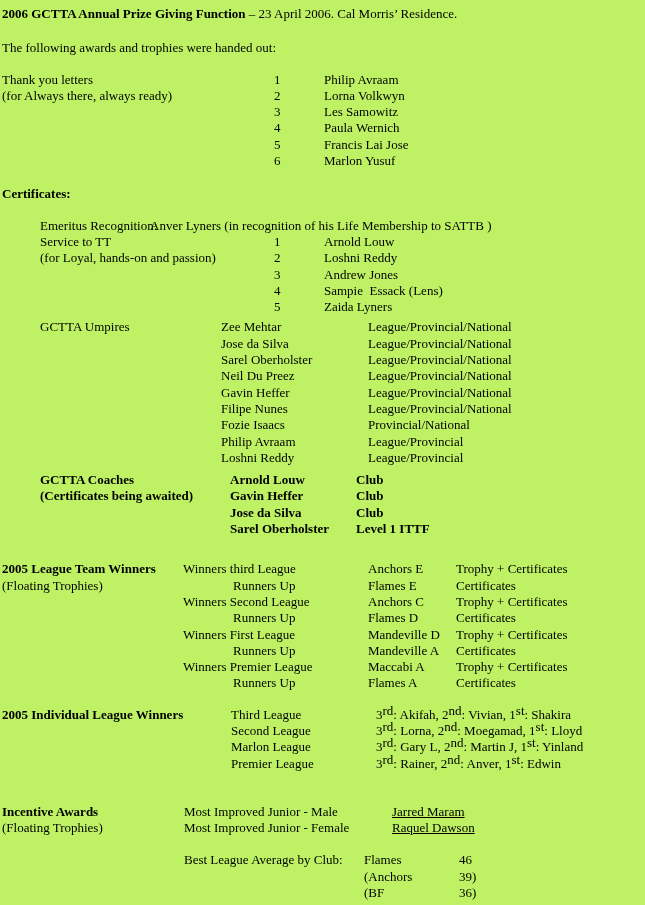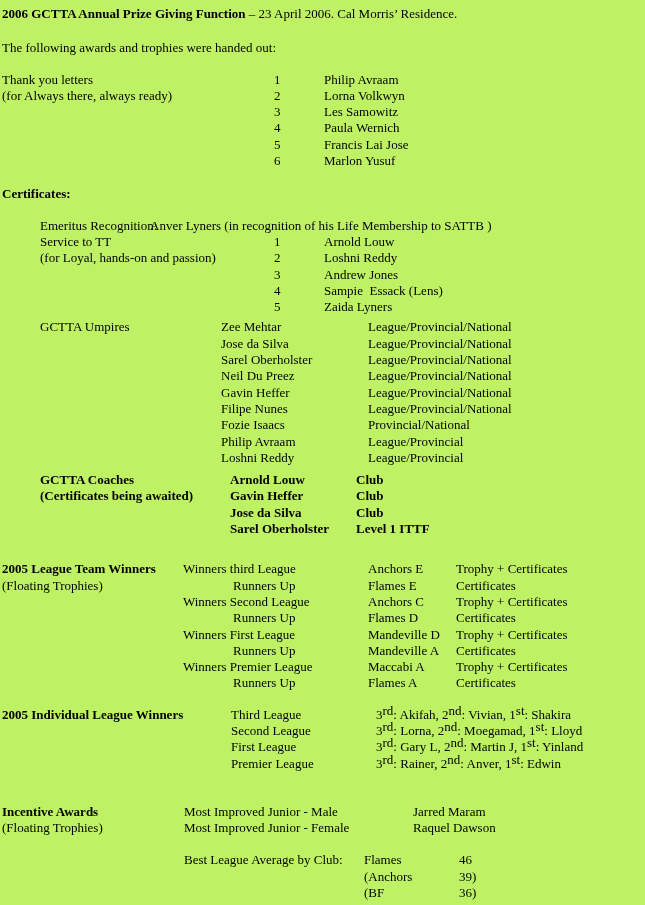--- a/index.html
+++ b/index.html
@@ -31,21 +31,21 @@
   .cULevel  { left: 366px; }
   .cCName   { left: 228px; }
   .cCLevel  { left: 354px; }
   .cTCat    { left: 181px; }
   .cTCatInd { left: 231px; }
   .cTeam    { left: 366px; }
   .cAward   { left: 454px; }
   .cILeague { left: 229px; }
   .cIResult { left: 374px; }
   .cMCat    { left: 182px; }
-  .cMName   { left: 411px; }
+  .cMName   { left: 390px; text-decoration: underline; }
   .cBLabel  { left: 182px; }
   .cBClub   { left: 362px; }
   .cBScore  { left: 457px; }
 
   
   .sec-intro     { margin-top: 18px; }
   .sec-ty        { margin-top: 15px; }
   .sec-cert      { margin-top: 17px; }
   .sec-emeritus  { margin-top: 15px; }
   .sec-service   { margin-top: 0; }
@@ -236,21 +236,21 @@
     <div class="line">
       <span class="c b" style="left:0">2005 Individual League Winners</span>
       <span class="c cILeague">Third League</span>
       <span class="c cIResult">3<sup>rd</sup>: Akifah, 2<sup>nd</sup>: Vivian, 1<sup>st</sup>: Shakira</span>
     </div>
     <div class="line">
       <span class="c cILeague">Second League</span>
       <span class="c cIResult">3<sup>rd</sup>: Lorna, 2<sup>nd</sup>: Moegamad, 1<sup>st</sup>: Lloyd</span>
     </div>
     <div class="line">
-      <span class="c cILeague">First League</span>
+      <span class="c cILeague">Marlon League</span>
       <span class="c cIResult">3<sup>rd</sup>: Gary L, 2<sup>nd</sup>: Martin J, 1<sup>st</sup>: Yinland</span>
     </div>
     <div class="line">
       <span class="c cILeague">Premier League</span>
       <span class="c cIResult">3<sup>rd</sup>: Rainer, 2<sup>nd</sup>: Anver, 1<sup>st</sup>: Edwin</span>
     </div>
   </div>
 
   <div class="sec-incentive">
     <div class="line">

